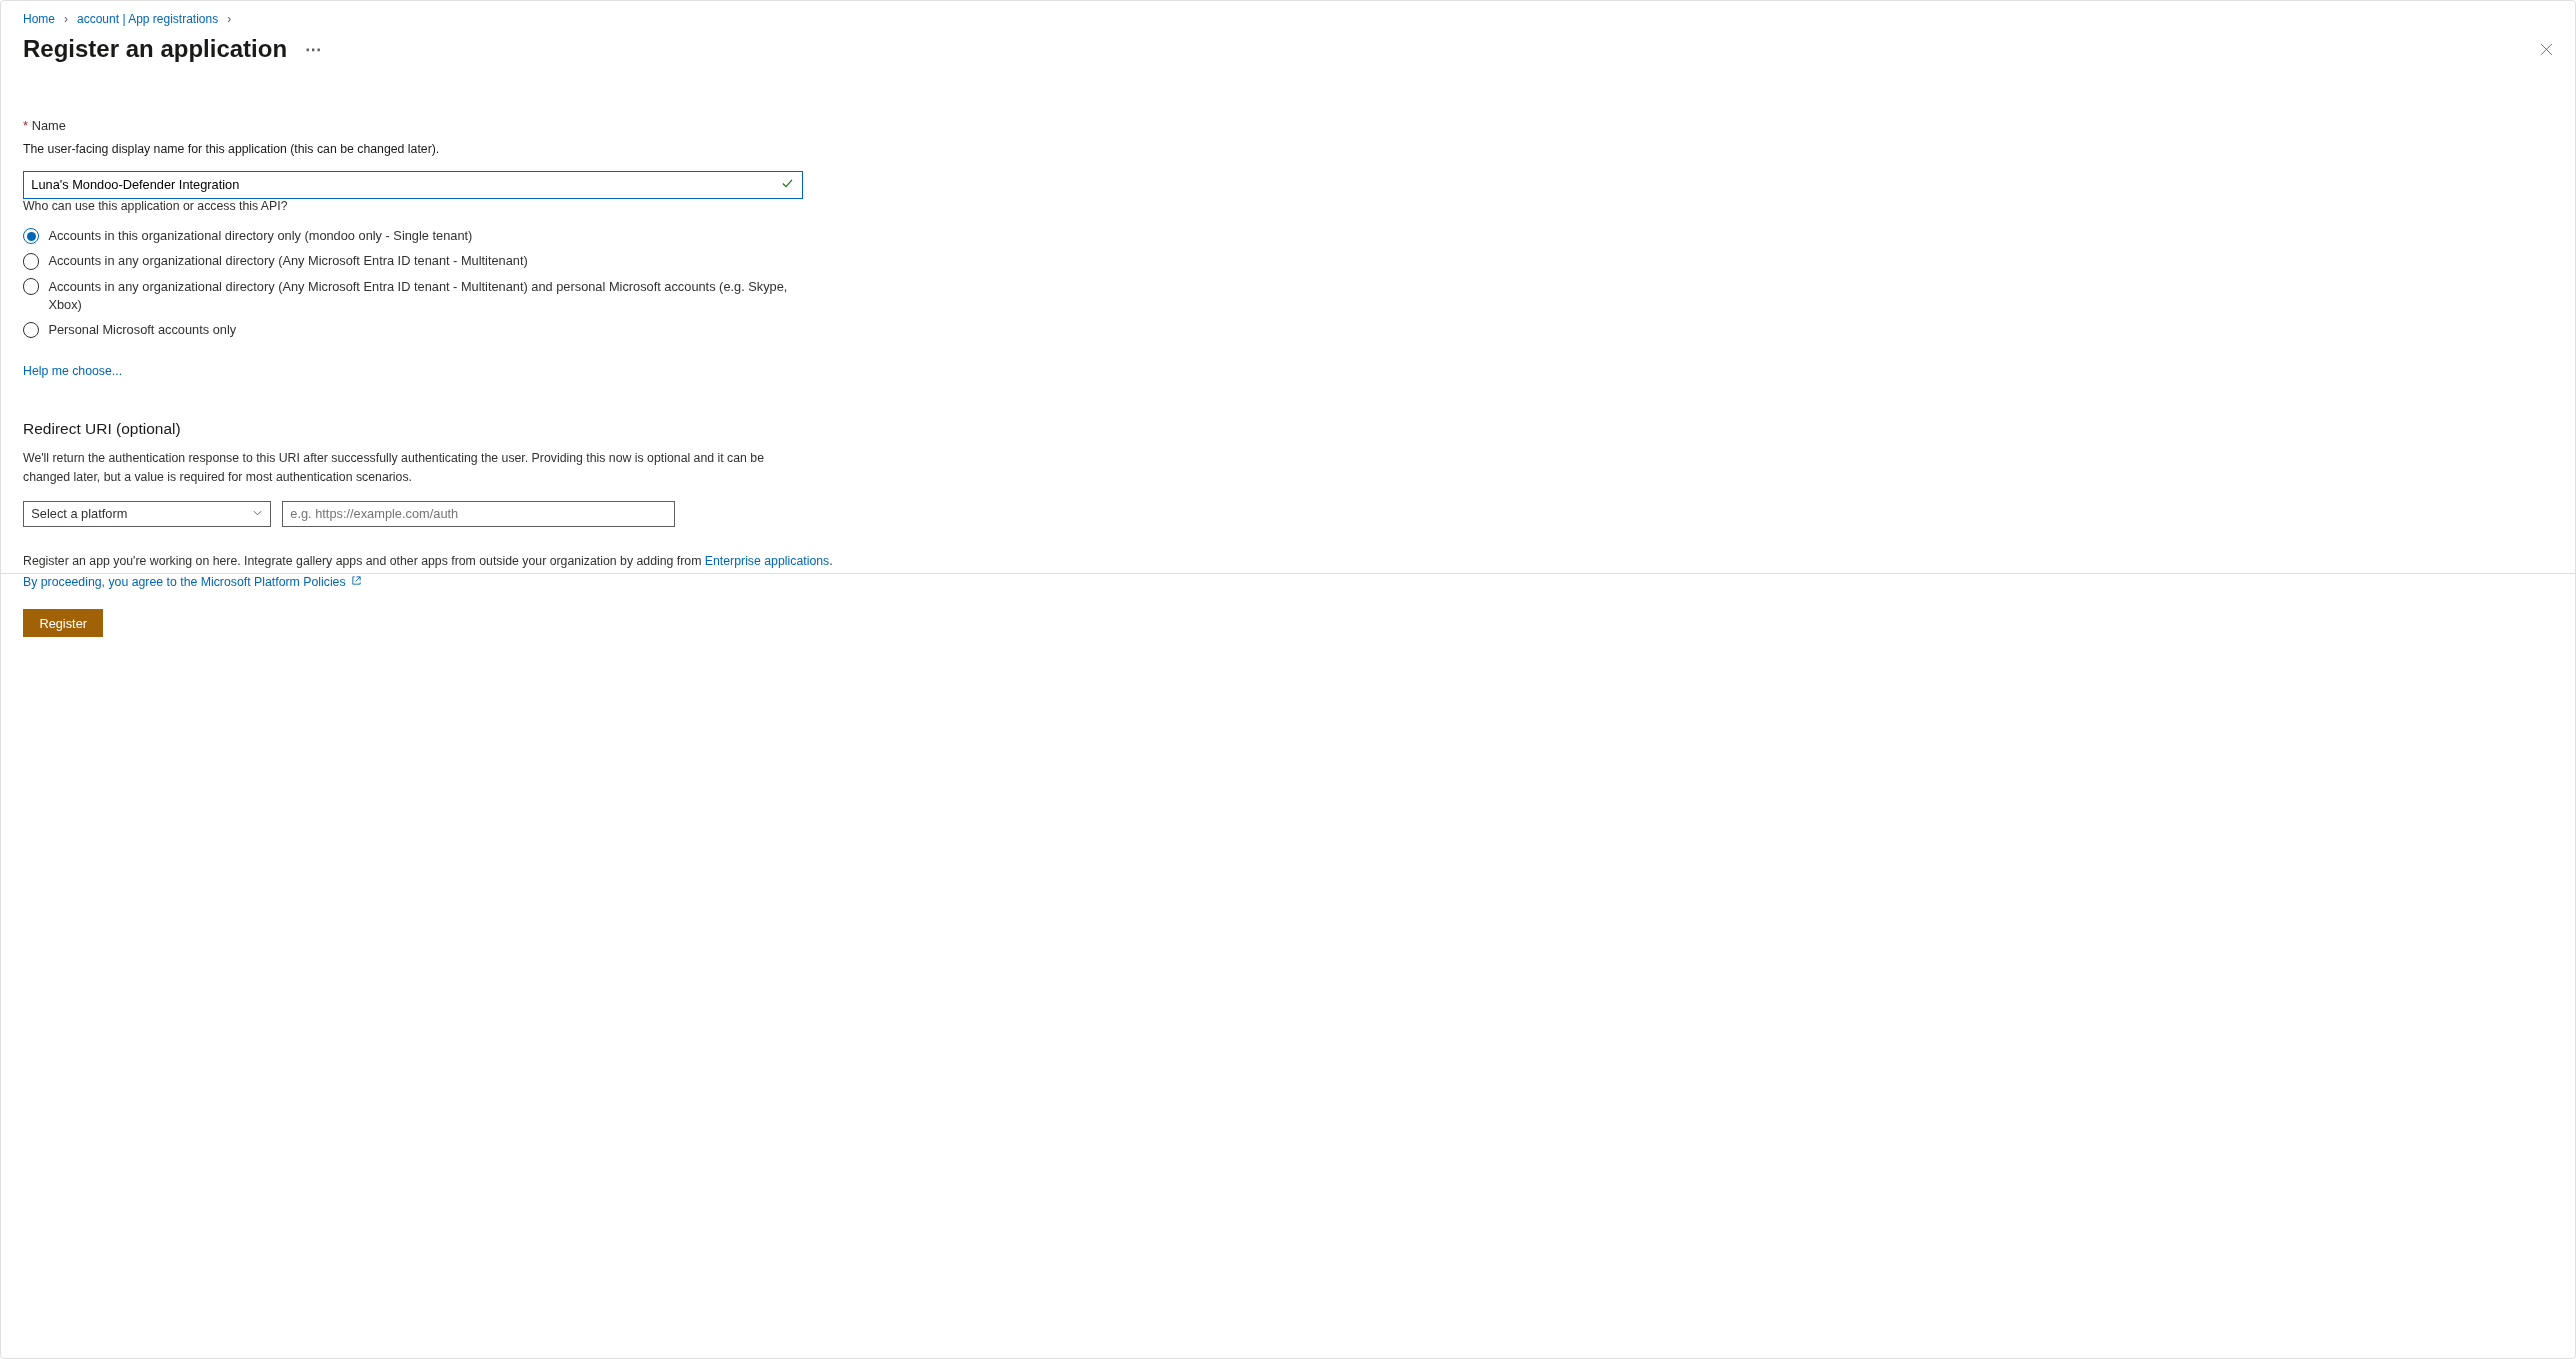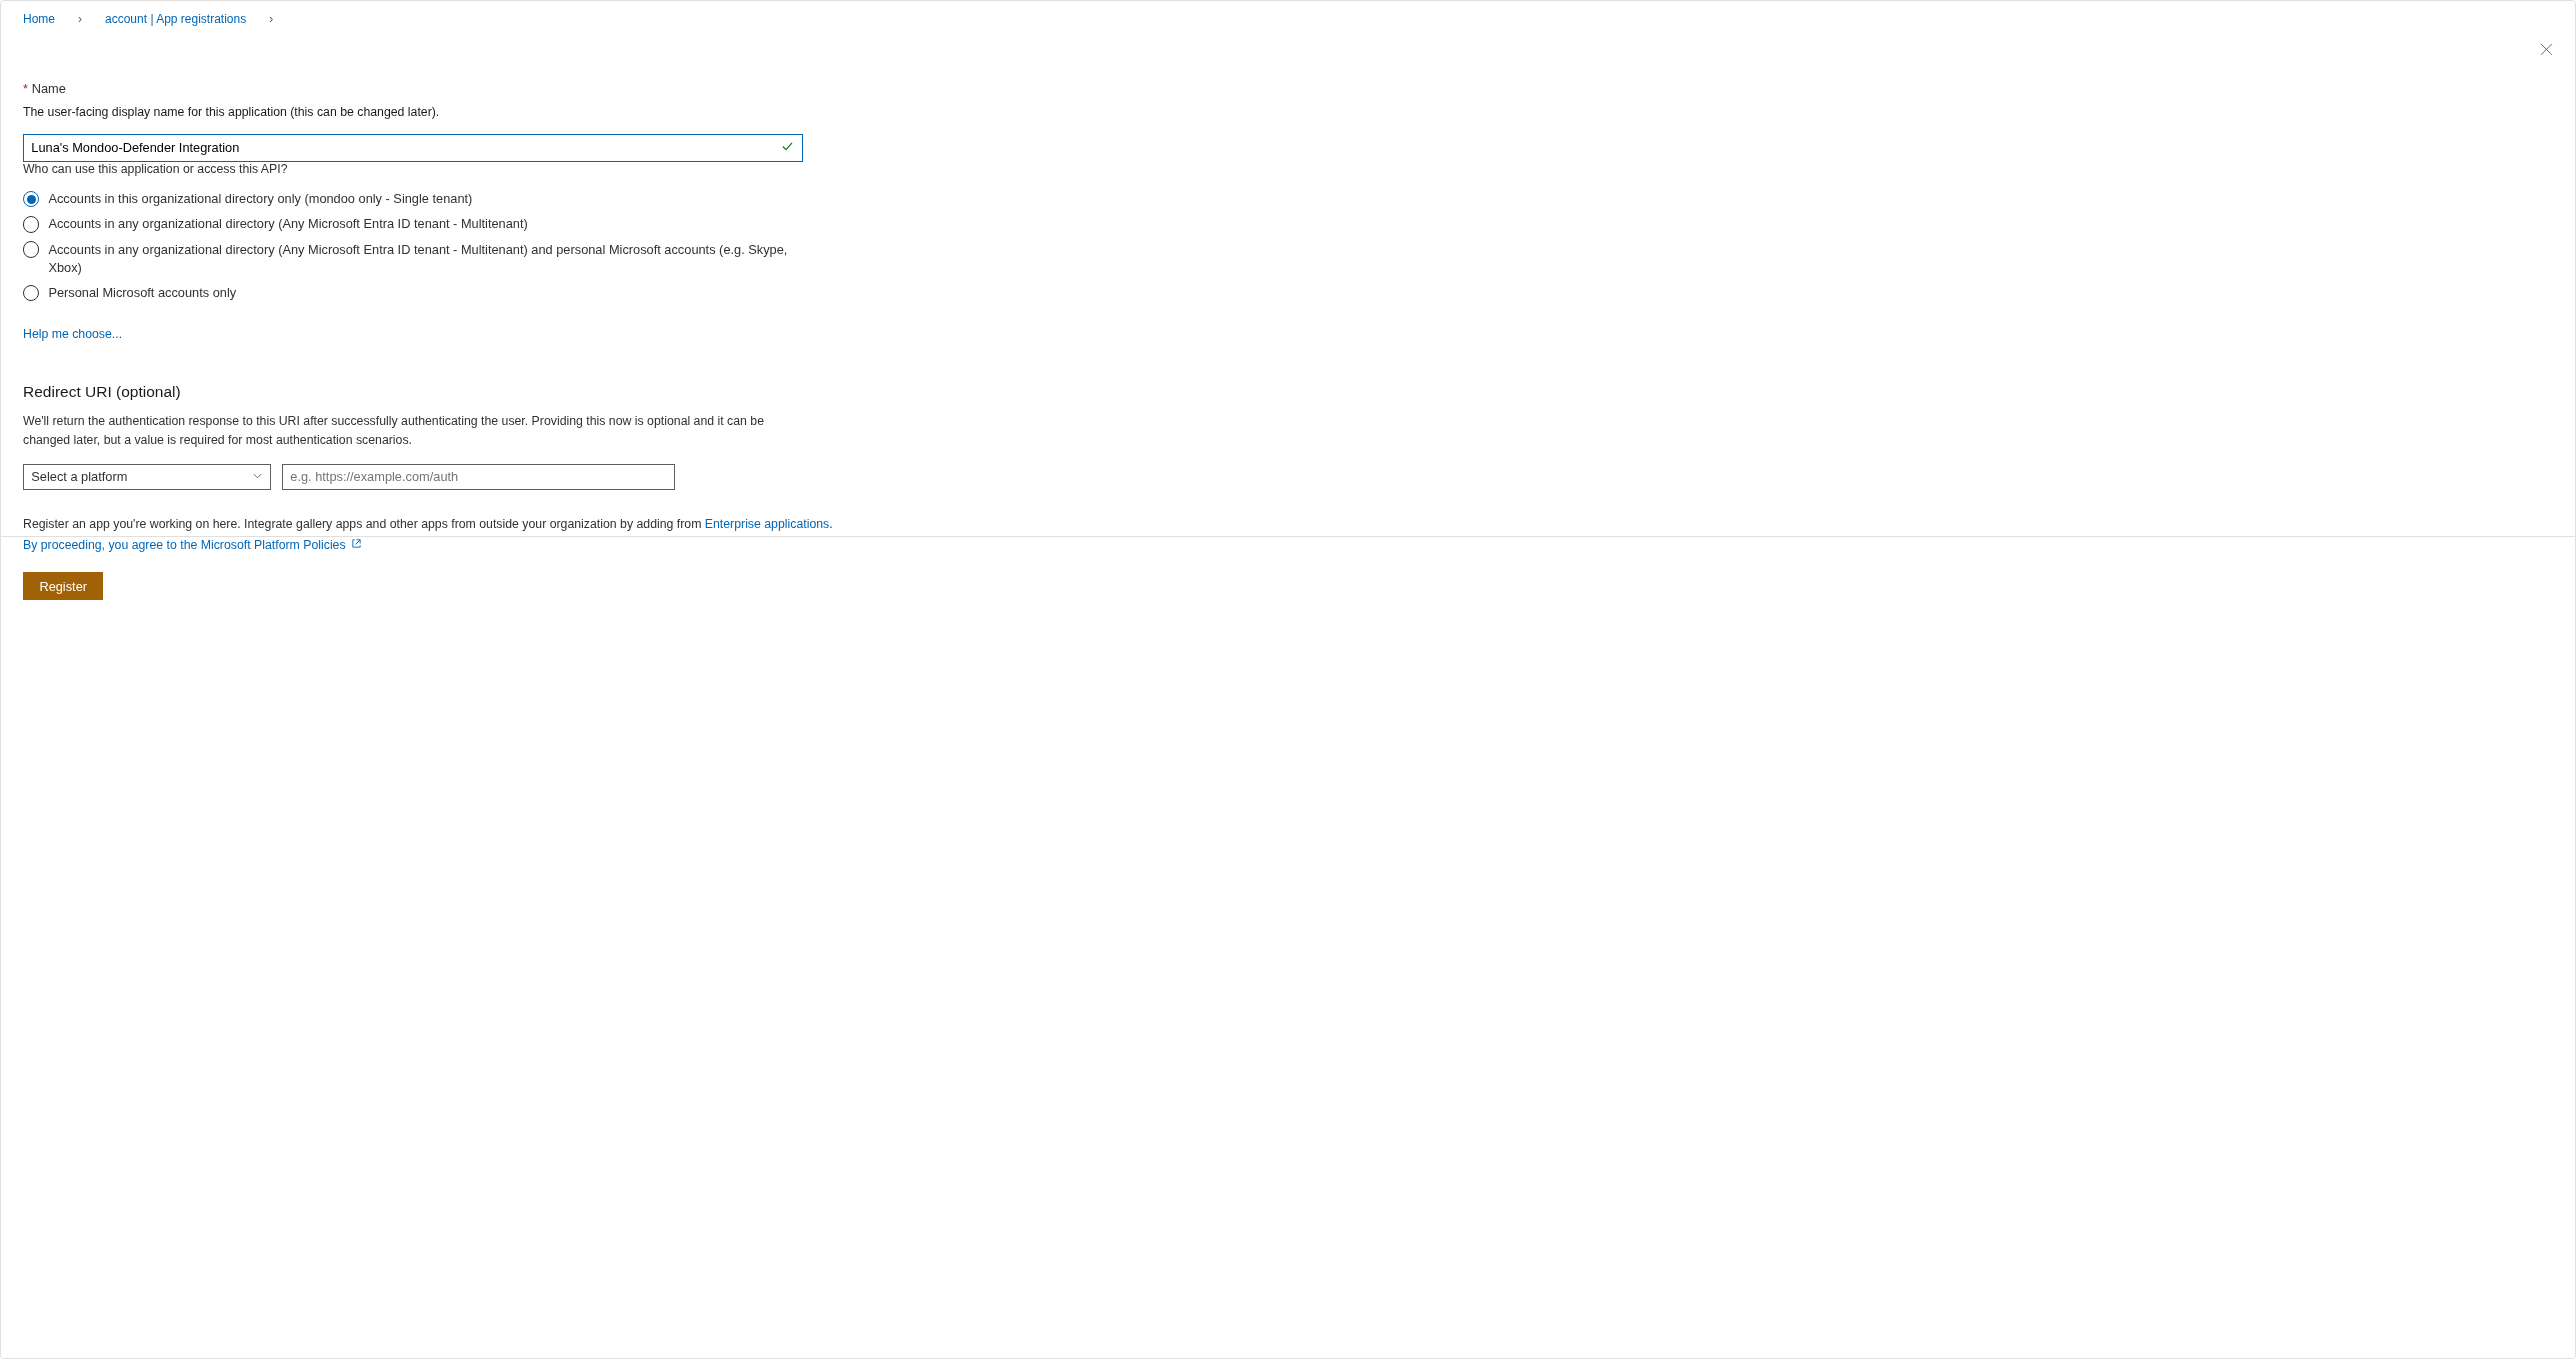--- a/index.html
+++ b/index.html
@@ -18,21 +18,21 @@
       min-height: 100vh;
     }
     .page {
       padding: 11px 22px 14.6px 22px;
       position: relative;
     }
     .breadcrumb {
       display: flex;
       align-items: center;
       font-size: 12px;
-      gap: 23px;
+      gap: 9px;
       margin-bottom: 9px;
     }
     .breadcrumb a {
       color: #0067b8;
       text-decoration: none;
       cursor: pointer;
     }
     .breadcrumb .sep {
       color: #605e5c;
     }
@@ -230,20 +230,26 @@
 <body>
 
 <div class="page">
   <nav class="breadcrumb">
     <a>Home</a>
     <span class="sep">›</span>
     <a>account | App registrations</a>
     <span class="sep">›</span>
   </nav>
 
+  <div class="title-row">
+    <h1 class="page-title">
+      <span>Register an application</span>
+      <span class="ellipsis">⋯</span>
+    </h1>
+  </div>
   <span class="close-x">
     <svg width="12.8" height="12.8" viewBox="0 0 14 14">
         <line x1="1" y1="1" x2="13" y2="13" stroke="#605e5c" stroke-width="1"></line>
         <line x1="13" y1="1" x2="1" y2="13" stroke="#605e5c" stroke-width="1"></line>
       </svg>
   </span>
 
   <div class="section">
     <div class="field-label">
       <span class="req">*</span><span>Name</span>

